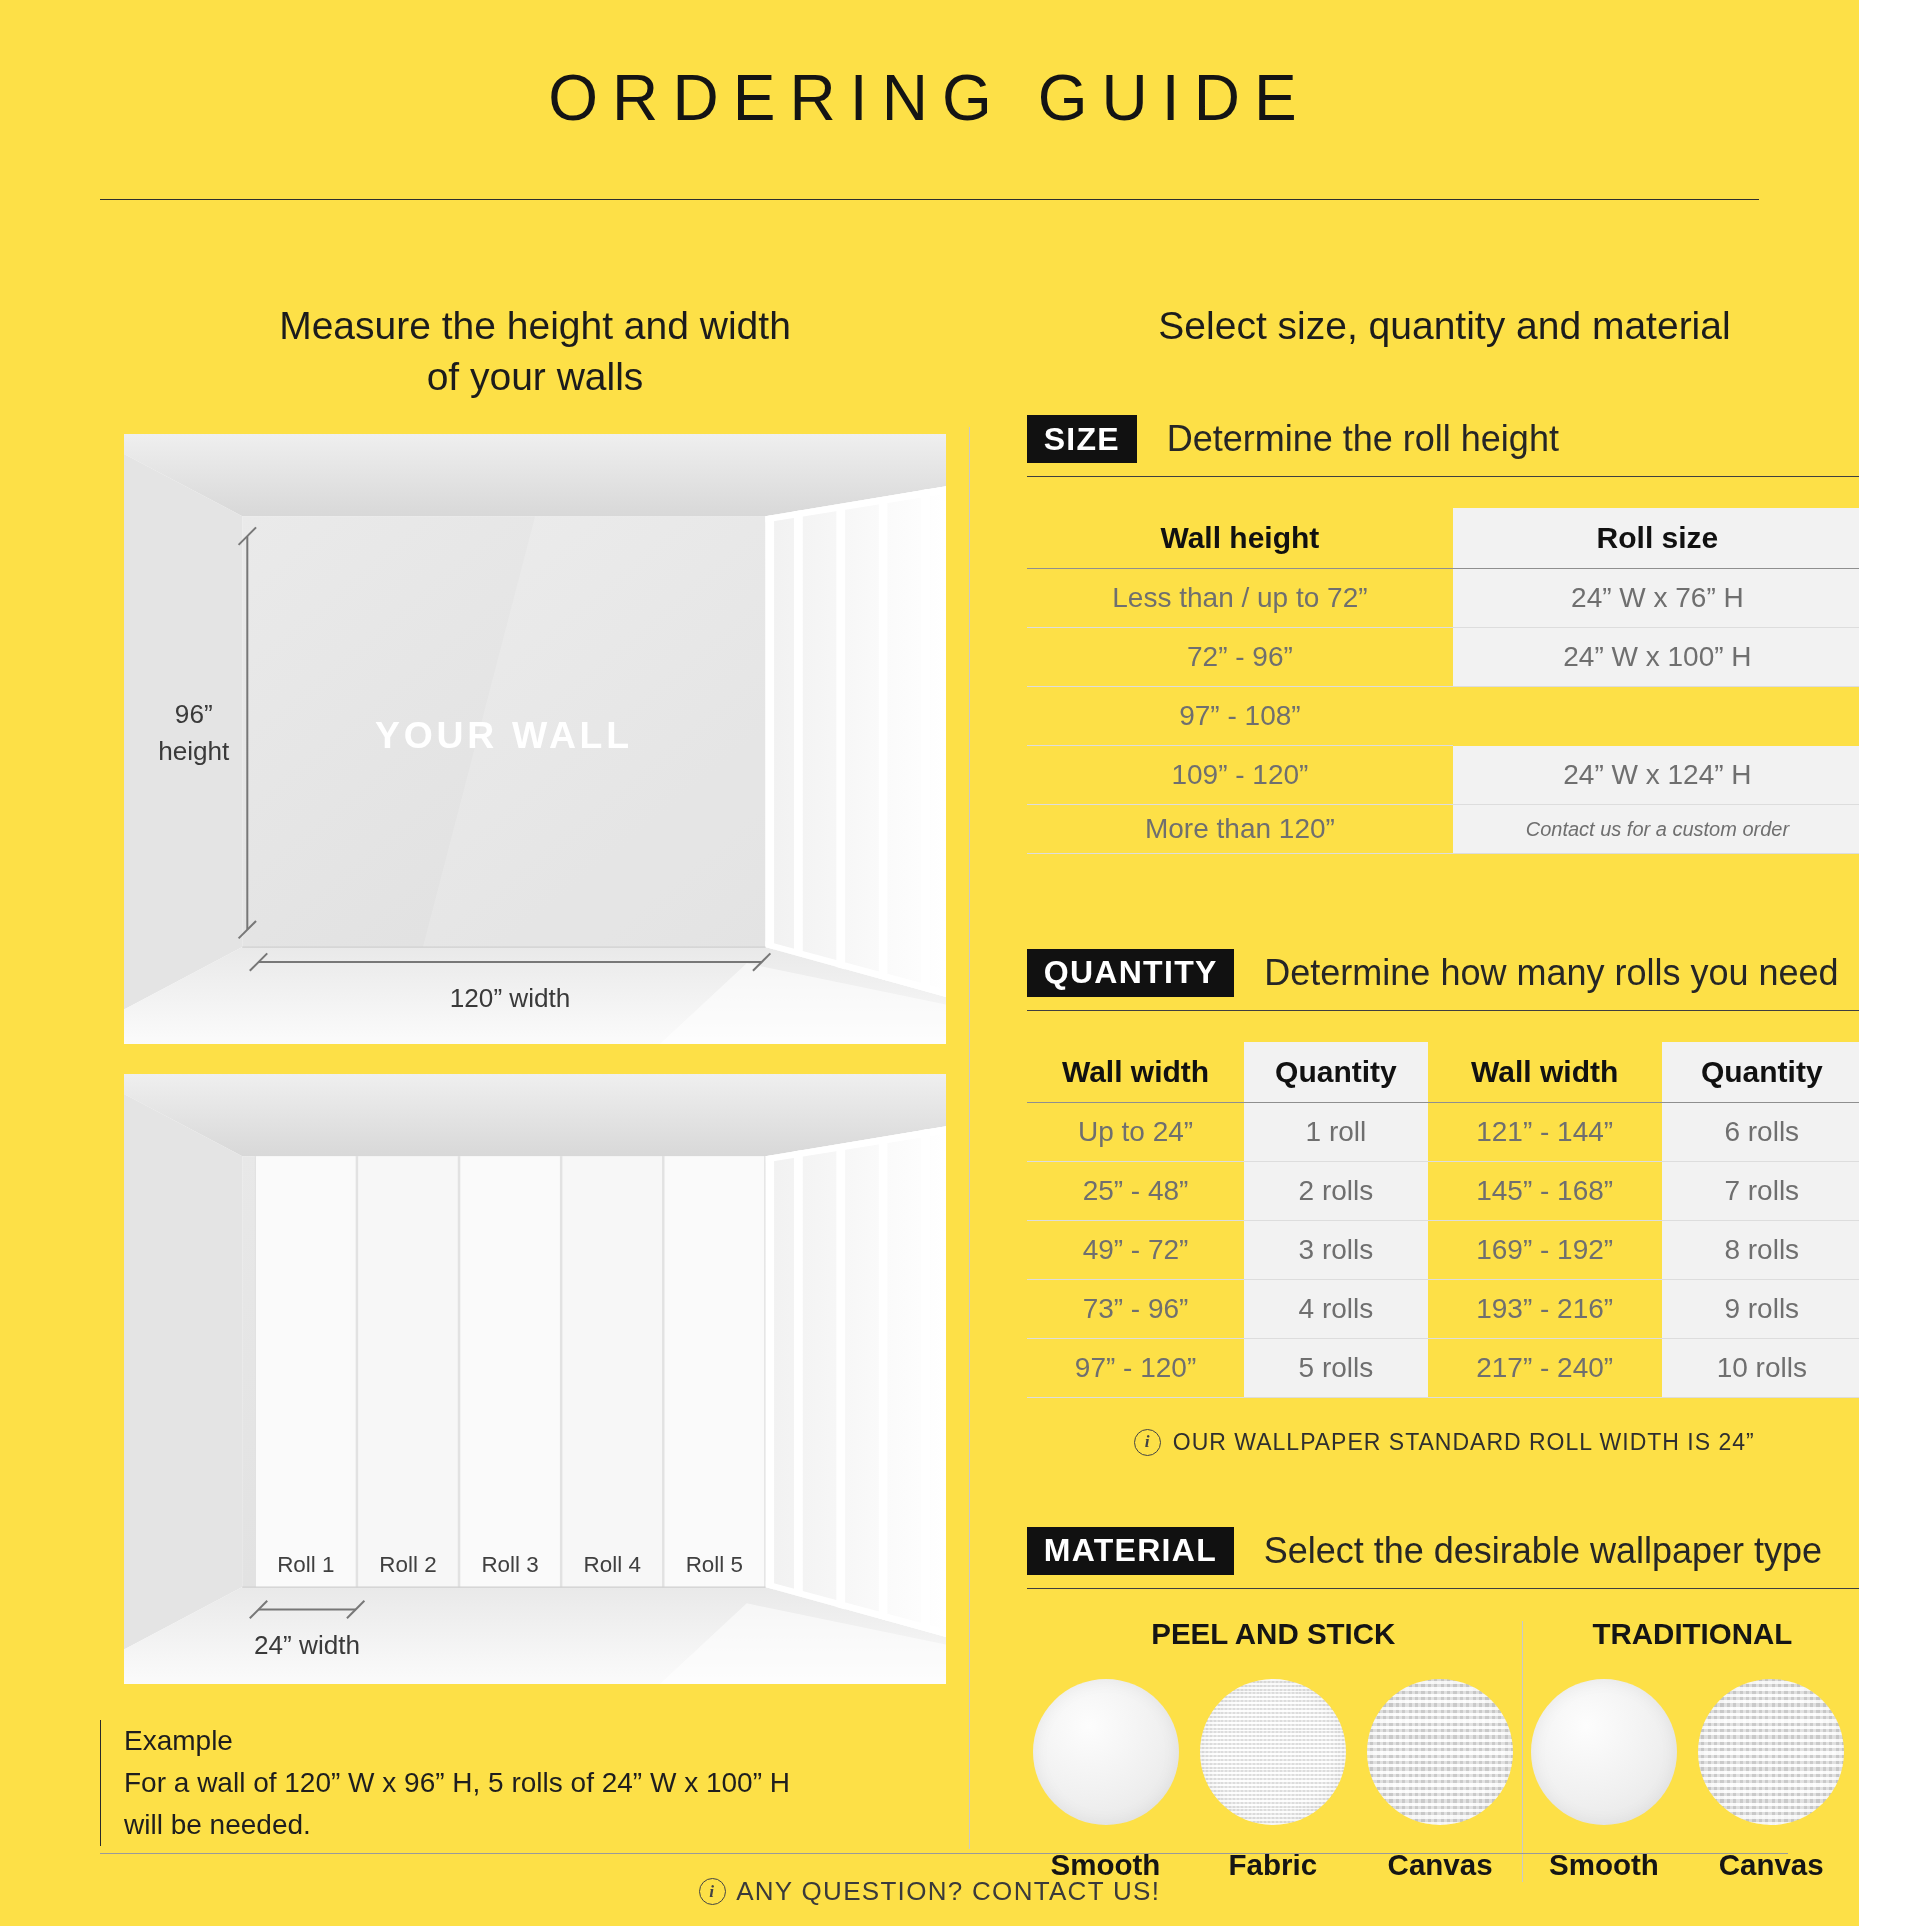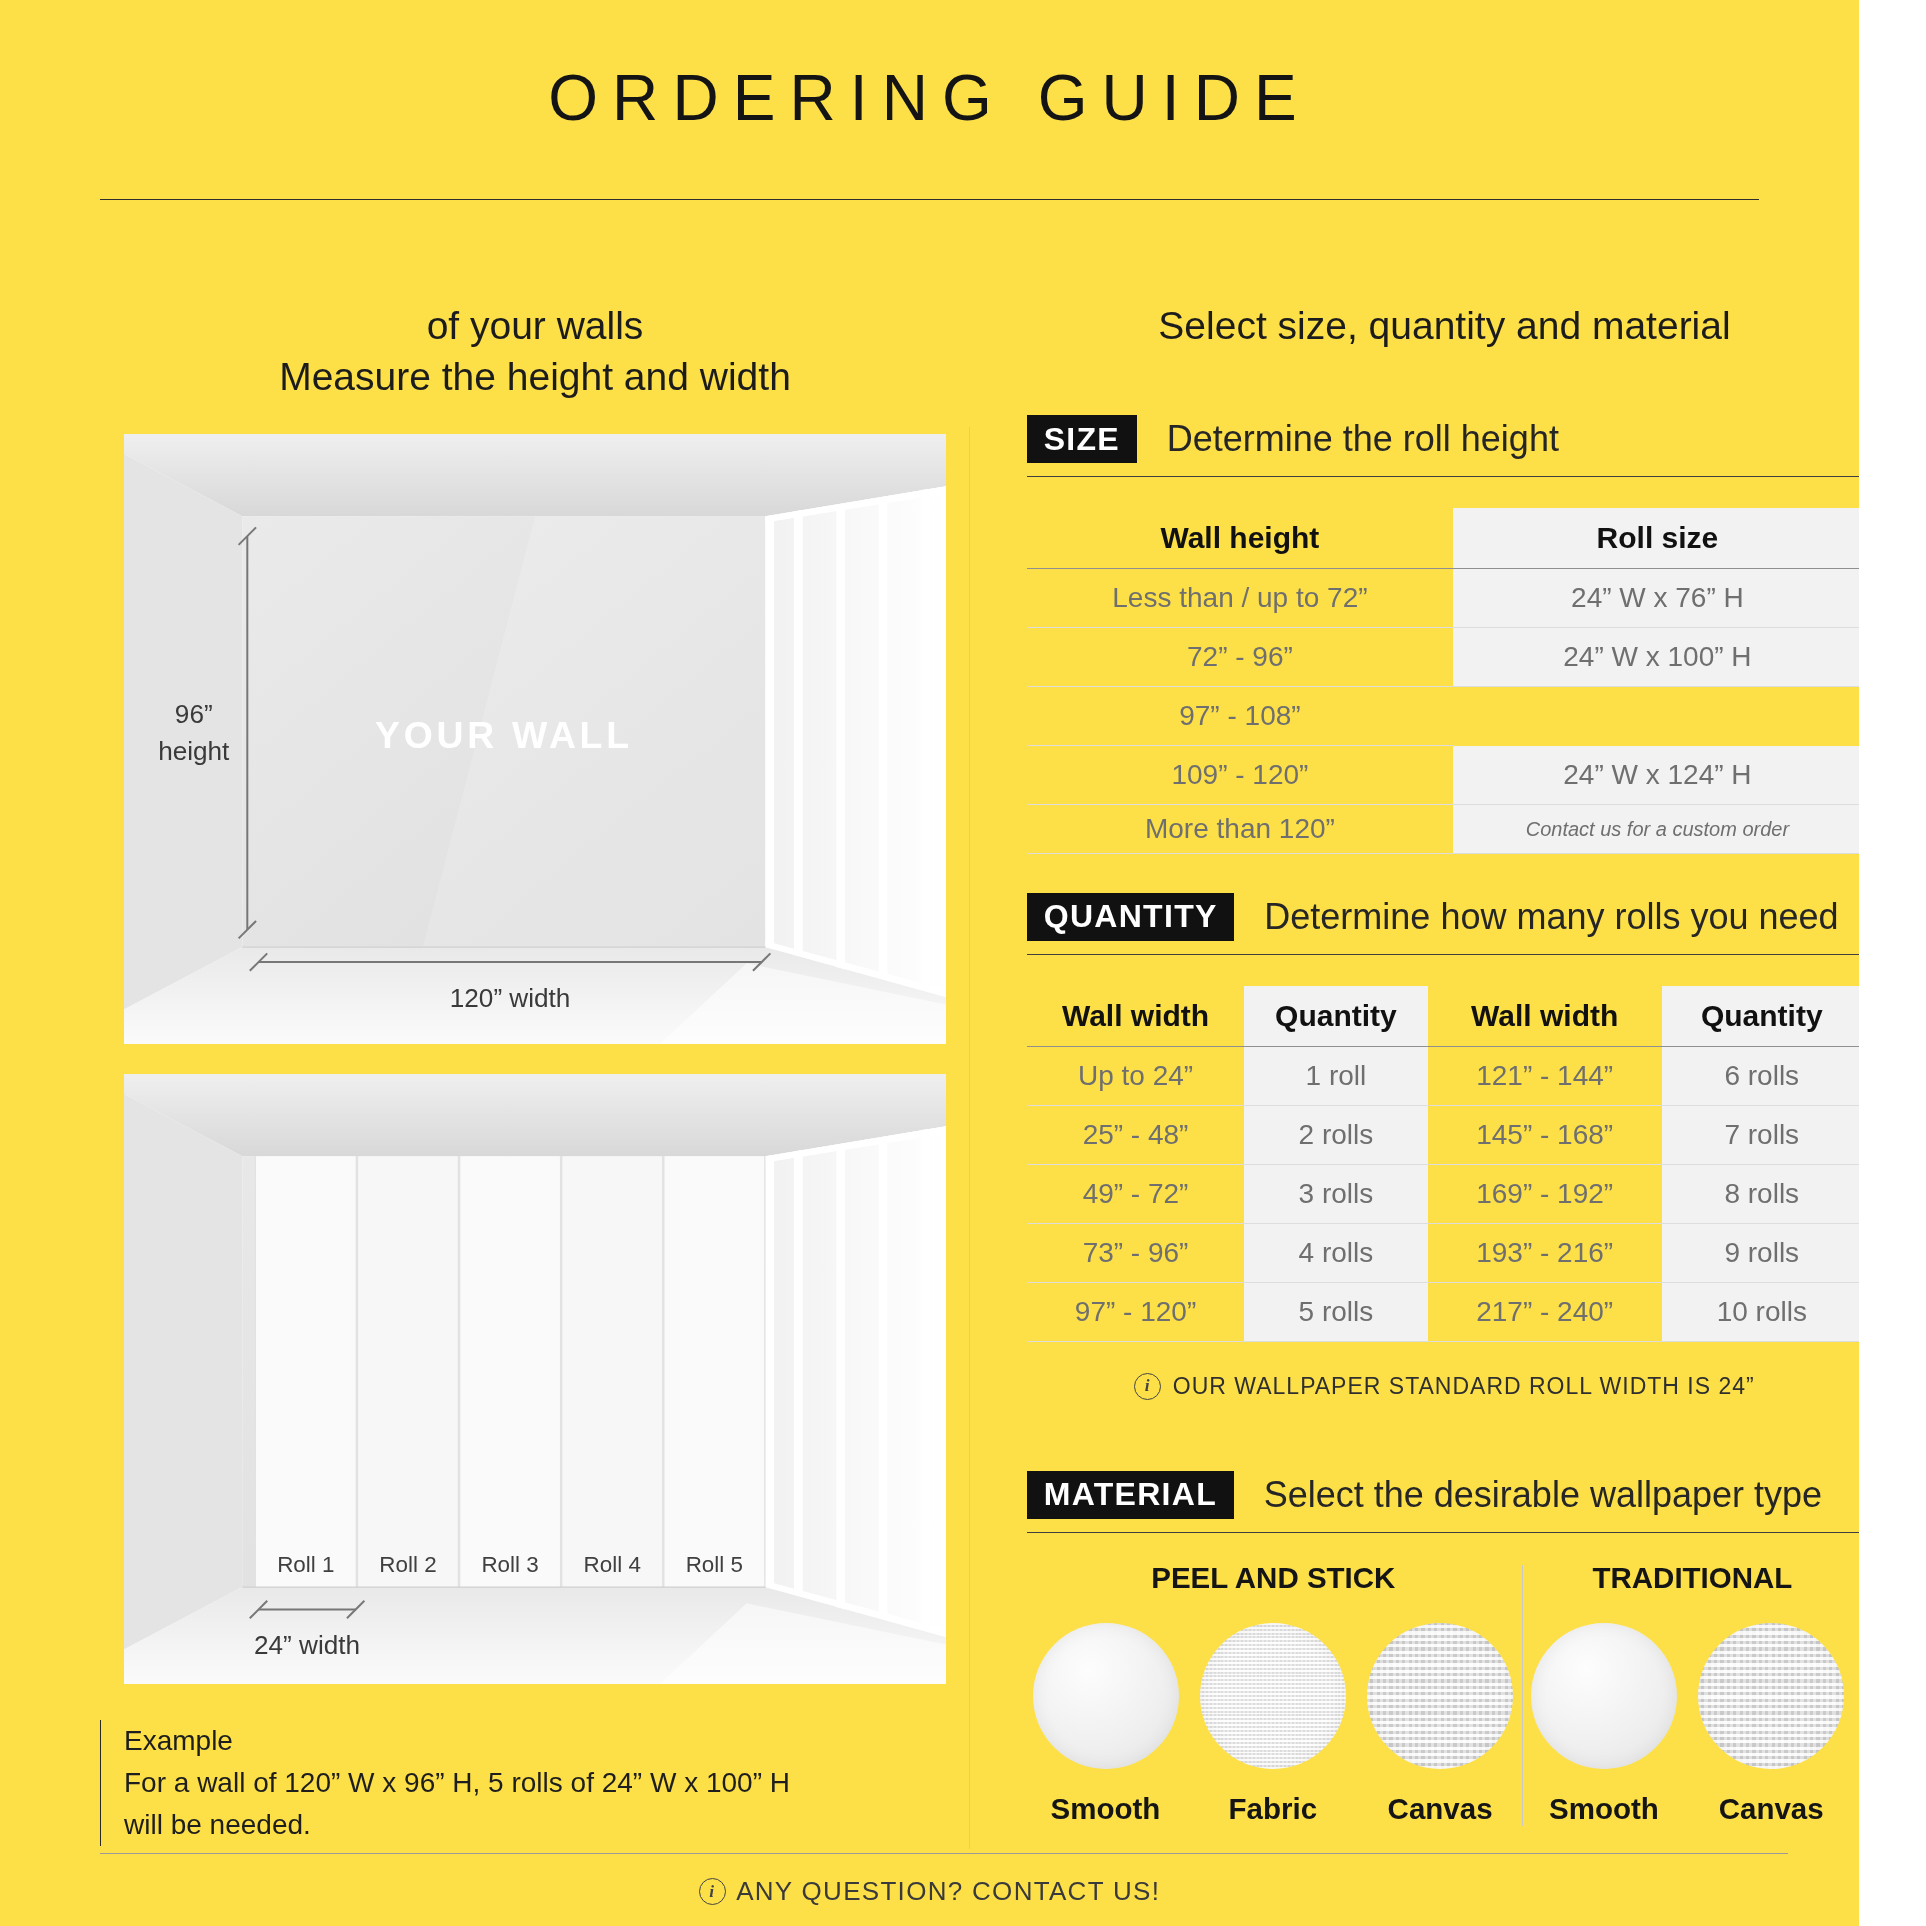--- a/index.html
+++ b/index.html
@@ -30,21 +30,21 @@
   
   .example { margin-top:36px; border-left:1.9px solid #2a2a2a; padding-left:23px;
              font-size:28px; line-height:1.5; color:#1e1e1e; }
 
   
   .sec-head { display:flex; align-items:center; gap:30px; border-bottom:1.3px solid #3f3f3f; padding-bottom:13px; }
   .badge { background:#111111; color:#ffffff; font-weight:bold; font-size:32px;
            letter-spacing:1.3px; padding:6.4px 16.7px; line-height:1.1; }
   .sec-sub { font-size:36px; color:#262626; }
   .size-section { margin-top:64px; }
-  .qty-section  { margin-top:39px; }
+  .qty-section  { margin-top:95px; }
   .mat-section  { margin-top:71px; }
 
   
   .size-table { margin-top:31px; }
   .s-row { display:flex; }
   .s-row > div { display:flex; align-items:center; justify-content:center; text-align:center;
                  padding:13px 6.4px; font-size:28px; color:#6f6f6f; border-bottom:0.6px solid #dddddd; }
   .s-c1 { width:51%; }
   .s-c2 { width:49%; background:#f2f2f2; }
   .s-head > div { font-weight:bold; color:#111111; font-size:30px; border-bottom:1.3px solid #8f8f8f; }
@@ -98,22 +98,22 @@
 <body>
 
 <div class="page">
 
   <div class="title">ORDERING GUIDE</div>
   <div class="title-rule"></div>
   <div class="v-divider"></div>
 
   <div class="left-col">
     <div class="col-heading">
+      <div>Measure the height and width</div>
       <div>of your walls</div>
-      <div>Measure the height and width</div>
     </div>
 
     <svg class="room" viewBox="0 0 660 490">
       <defs>
         <linearGradient id="r1ceil" x1="0" y1="0" x2="0" y2="1">
           <stop offset="0" stop-color="#efefef"></stop>
             <stop offset="1" stop-color="#d8d8d8"></stop>
         </linearGradient>
         <linearGradient id="r1wall" x1="0" y1="0" x2="1" y2="1">
           <stop offset="0" stop-color="#eaeaea"></stop>

